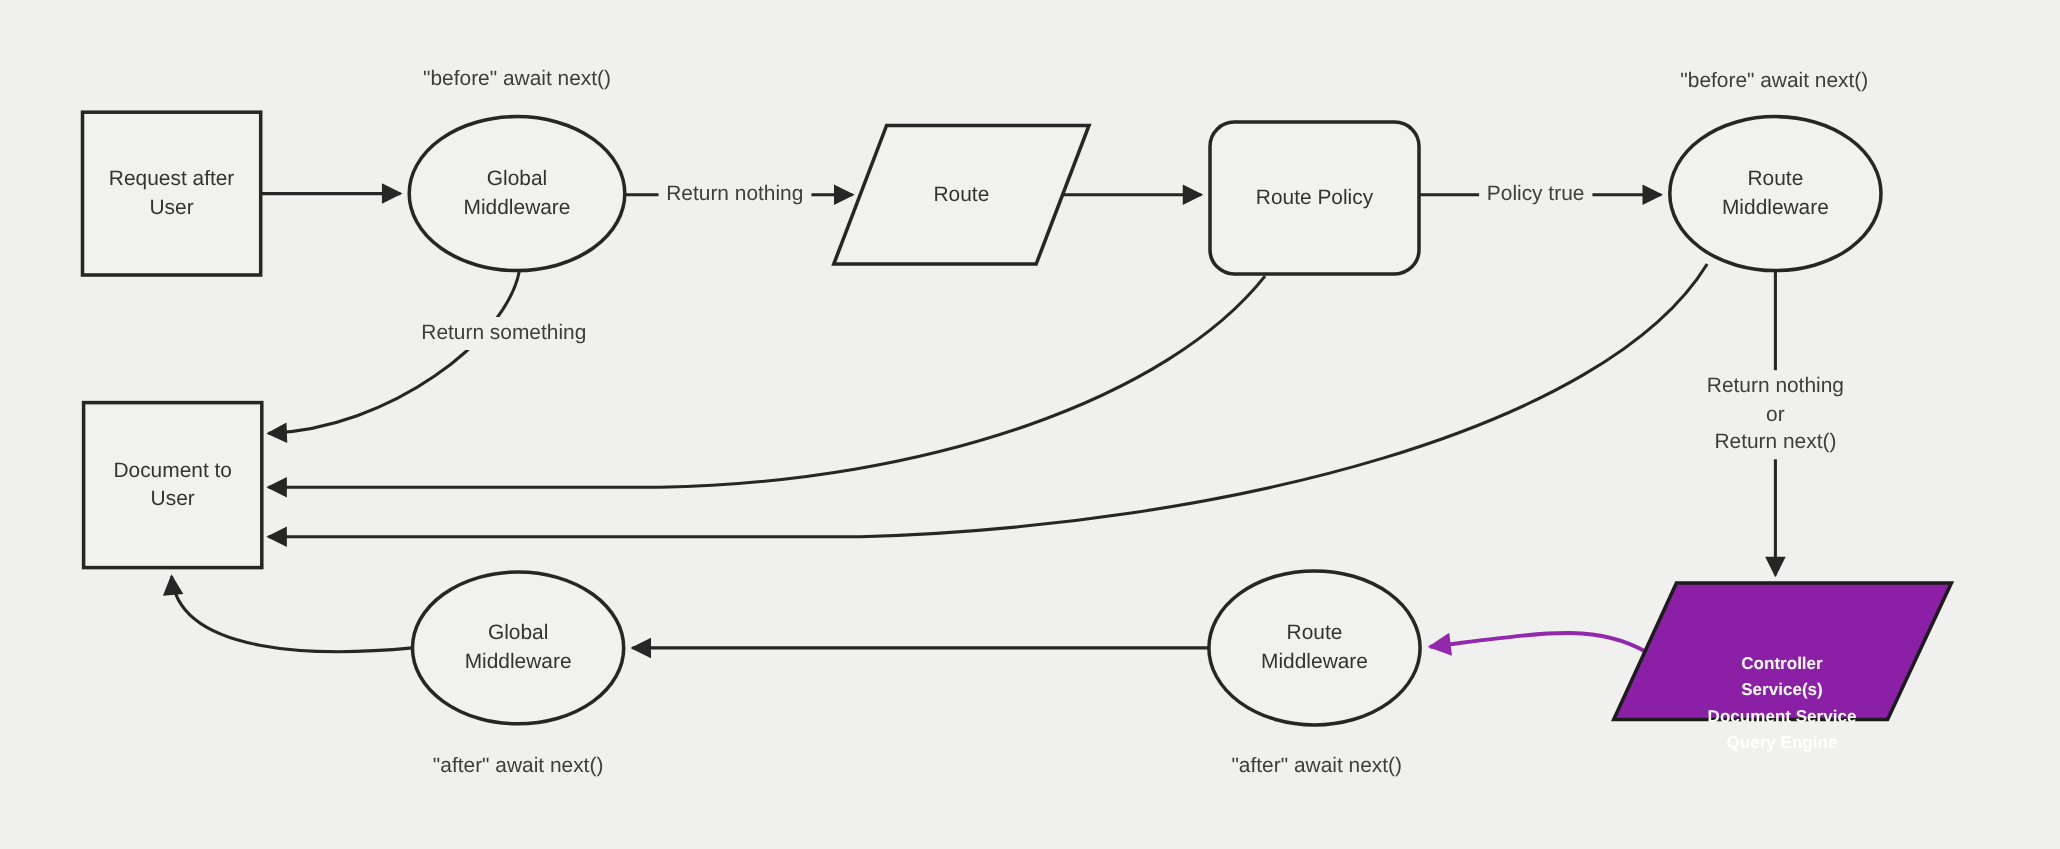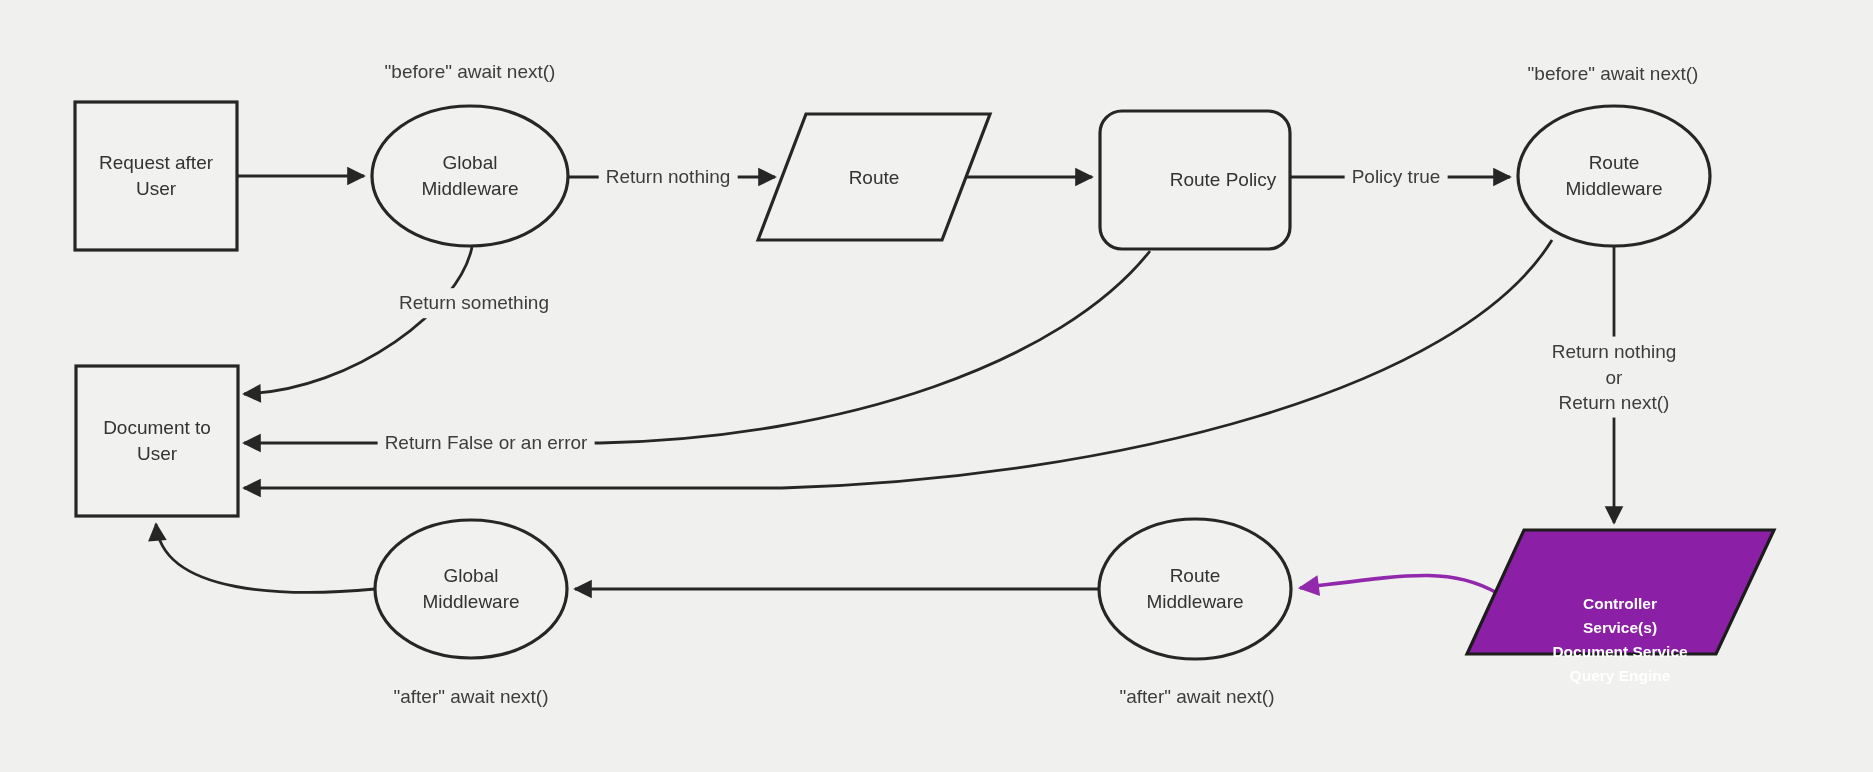--- a/index.html
+++ b/index.html
@@ -70,39 +70,38 @@
     <ellipse class="shape" cx="1195" cy="589" rx="96" ry="70"></ellipse>
     <ellipse class="shape" cx="471" cy="589" rx="96" ry="69"></ellipse>
     <rect class="shape" x="76" y="366" width="162" height="150"></rect>
   </svg>
 
   <div class="lbl node-text" style="left:156px;top:176px">Request after
 User</div>
   <div class="lbl node-text" style="left:470px;top:176px">Global
 Middleware</div>
   <div class="lbl node-text" style="left:874px;top:178px">Route</div>
-  <div class="lbl node-text" style="left:1223px;top:180px">Route Policy</div>
+  <div class="lbl node-text" style="left:1195px;top:180px">Route Policy</div>
   <div class="lbl node-text" style="left:1614px;top:176px">Route
 Middleware</div>
   <div class="lbl controller-text" style="left:1620px;top:592px">Controller
 Service(s)
 Document Service
 Query Engine</div>
   <div class="lbl node-text" style="left:1195px;top:589px">Route
 Middleware</div>
   <div class="lbl node-text" style="left:471px;top:589px">Global
 Middleware</div>
   <div class="lbl node-text" style="left:157px;top:441px">Document to
 User</div>
 
   <div class="lbl" style="left:470px;top:72px">"before" await next()</div>
   <div class="lbl" style="left:1613px;top:74px">"before" await next()</div>
   <div class="lbl bg" style="left:668px;top:177px">Return nothing</div>
   <div class="lbl bg" style="left:1396px;top:177px">Policy true</div>
-  <div class="lbl bg" style="left:474px;top:303px">Return something</div>
-  <div class="lbl bg" style="left:486px;top:443px">Return False or an error</div>
+  <div class="lbl bg" style="left:458px;top:303px">Return something</div>
   <div class="lbl bg" style="left:1614px;top:377px">Return nothing
 or
 Return next()</div>
   <div class="lbl" style="left:471px;top:697px">"after" await next()</div>
   <div class="lbl" style="left:1197px;top:697px">"after" await next()</div>
 
 </div>
 
 </body></html>

